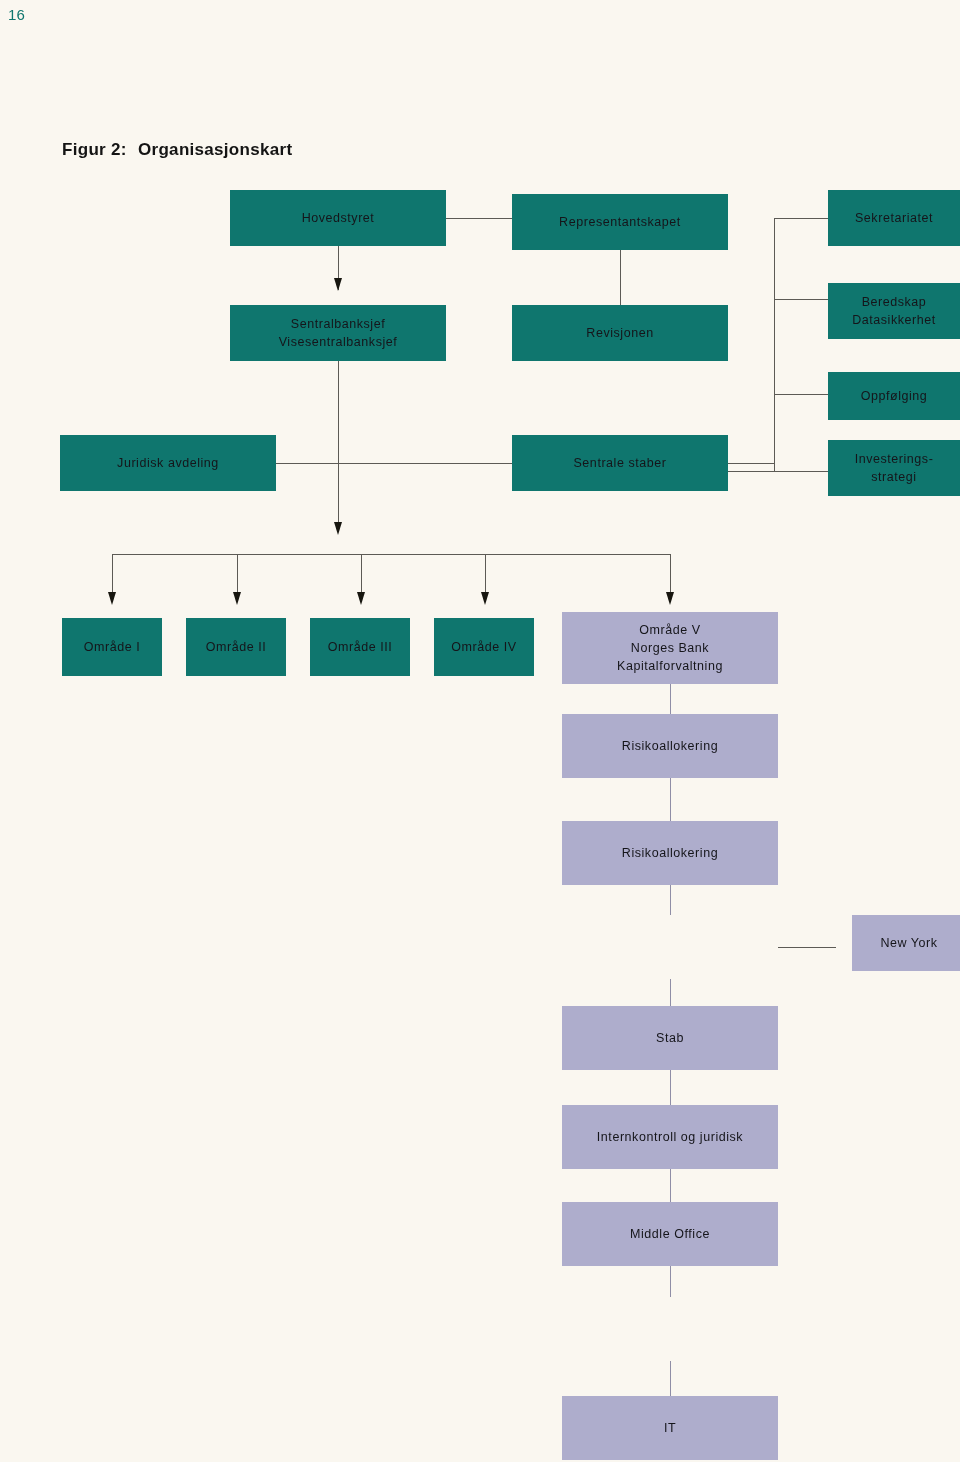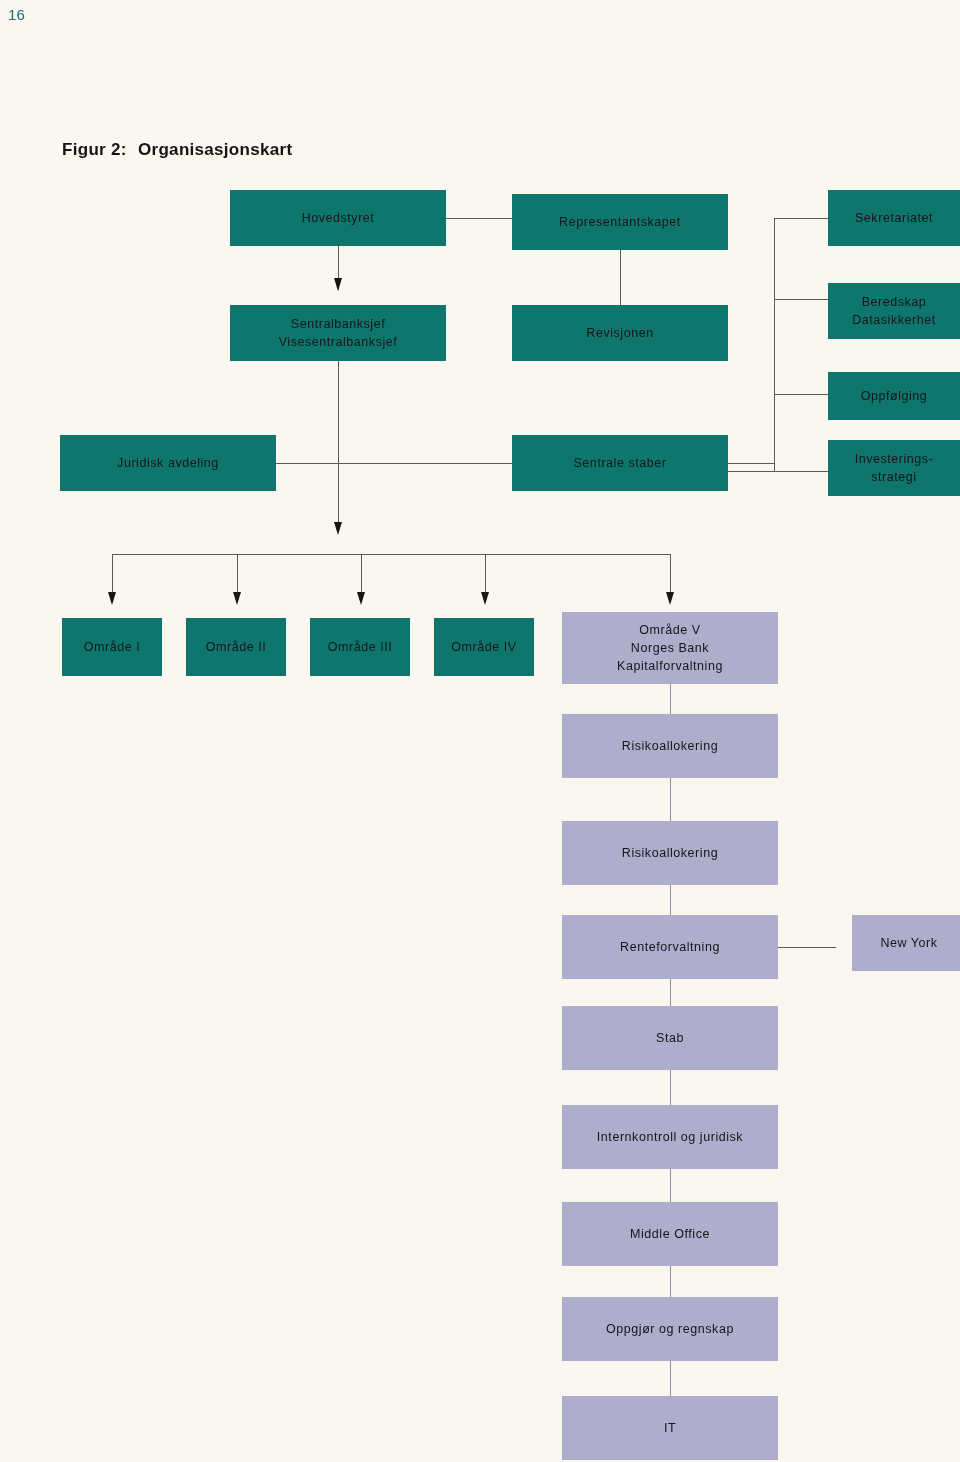--- a/index.html
+++ b/index.html
@@ -196,41 +196,35 @@
   </div>
 
   <div class="box purple" style="left:562px; top:714px; width:216px; height:64px;">
     <span class="lbl">Risikoallokering</span>
   </div>
 
   <div class="box purple" style="left:562px; top:821px; width:216px; height:64px;">
     <span class="lbl">Risikoallokering</span>
   </div>
 
-  <div class="box purple" style="left:562px; top:915px; width:216px; height:64px;">
-    <span class="lbl">Renteforvaltning</span>
-  </div>
 
   <div class="box purple" style="left:852px; top:915px; width:114px; height:56px;">
     <span class="lbl">New York</span>
   </div>
 
   <div class="box purple" style="left:562px; top:1006px; width:216px; height:64px;">
     <span class="lbl">Stab</span>
   </div>
 
   <div class="box purple" style="left:562px; top:1105px; width:216px; height:64px;text-align:center;">
     <span class="lbl">Internkontroll og juridisk</span>
   </div>
 
   <div class="box purple" style="left:562px; top:1202px; width:216px; height:64px;">
     <span class="lbl">Middle Office</span>
   </div>
 
-  <div class="box purple" style="left:562px; top:1297px; width:216px; height:64px;">
-    <span class="lbl">Oppgjør og regnskap</span>
-  </div>
 
   <div class="box purple" style="left:562px; top:1396px; width:216px; height:64px;">
     <span class="lbl">IT</span>
   </div>
 
 </div>
 
 </body></html>

